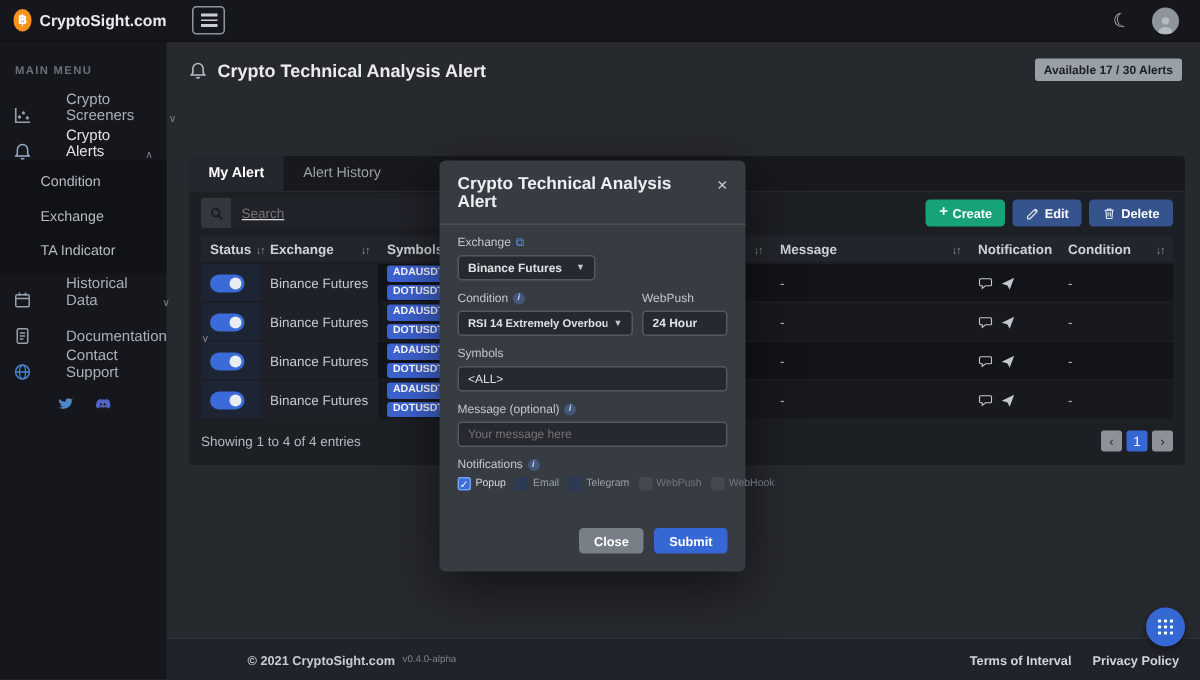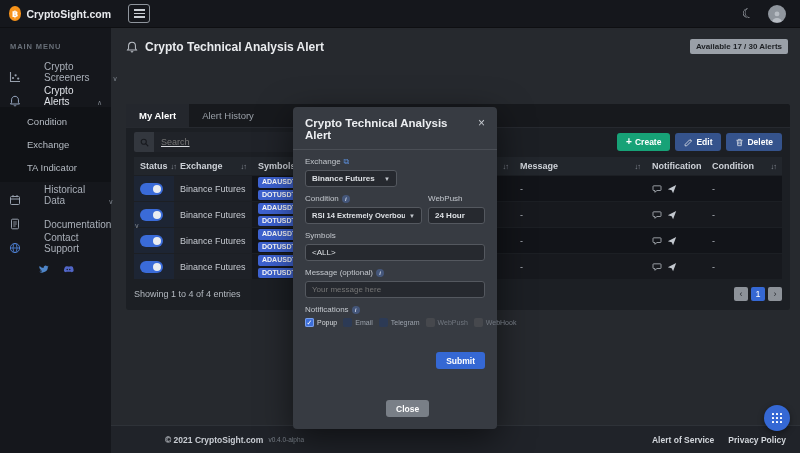--- a/index.html
+++ b/index.html
@@ -128,21 +128,21 @@
   .cb .box { width:9px; height:9px; border-radius:2px; background:#2c3a55; display:flex; align-items:center;
     justify-content:center; font-size:7px; color:#fff; }
   .cb.checked .box { background:#3d6ed9; box-shadow:inset 0 0 0 1px #7aa0ea; }
   .cb.muted .box { background:#46484d; }
   .cb-label { font-size:7px; color:#9aa1ab; }
   .cb.checked .cb-label { color:#d8dbdf; }
   .cb.muted .cb-label { color:#70767f; }
   .modal-actions { display:flex; justify-content:flex-end; gap:7px; margin-top:25px; }
   .mbtn { border:0; border-radius:3px; height:17px; padding:0 10px; font-size:8.5px; color:#fff; font-weight:600;
     cursor:pointer; font-family:inherit; }
-  .mbtn-close { background:#797f87;margin-top:48px; }
+  .mbtn-close { background:#797f87; }
   .mbtn-submit { background:#3568d4; }
 
   
   .fab { position:absolute; left:764px; top:405px; width:26px; height:26px; border-radius:50%; background:#3568d4;
     border:0; display:flex; align-items:center; justify-content:center; z-index:30; cursor:pointer;
     box-shadow:0 2px 6px rgba(0,0,0,.4); }
   .fab-grid { display:grid; grid-template-columns:repeat(3,2.5px); gap:1.5px; }
   .fab-grid i { width:2.5px; height:2.5px; background:#fff; border-radius:.5px; }
 </style>
 </head>
@@ -424,21 +424,21 @@
         <button class="page-btn">›</button>
       </div>
     </div>
   </section>
 </main>
 
 <footer class="footer">
   <span class="copyright">© 2021 CryptoSight.com</span>
   <span class="version">v0.4.0-alpha</span>
   <div class="footer-links">
-      <span class="flink">Alert of Service</span>
+      <span class="flink">Terms of Interval</span>
       <span class="flink">Privacy Policy</span>
     </div>
 </footer>
 
 <div class="modal">
   <div class="modal-head">
     <div class="modal-title">Crypto Technical Analysis Alert</div>
     <span class="modal-close">×</span>
   </div>
   <div class="modal-divider"></div>

